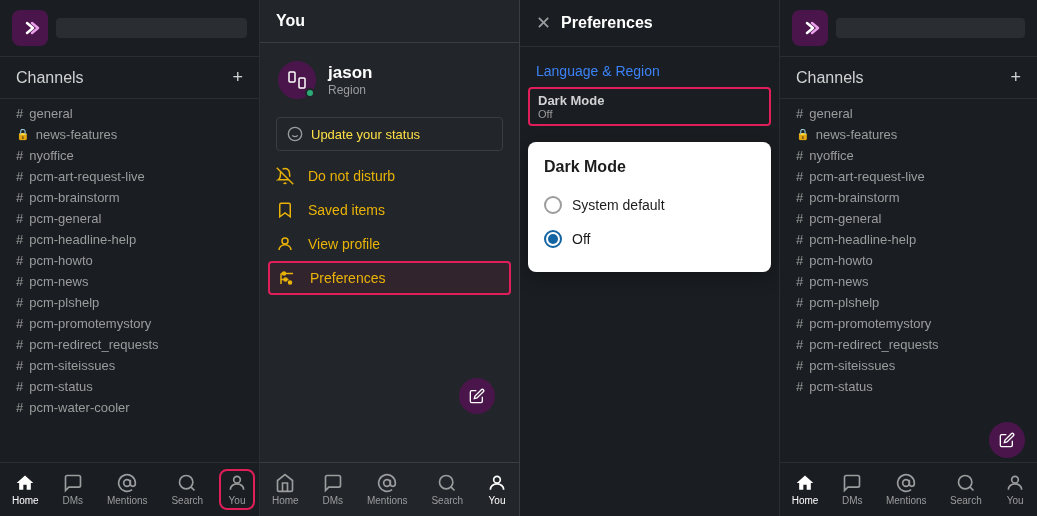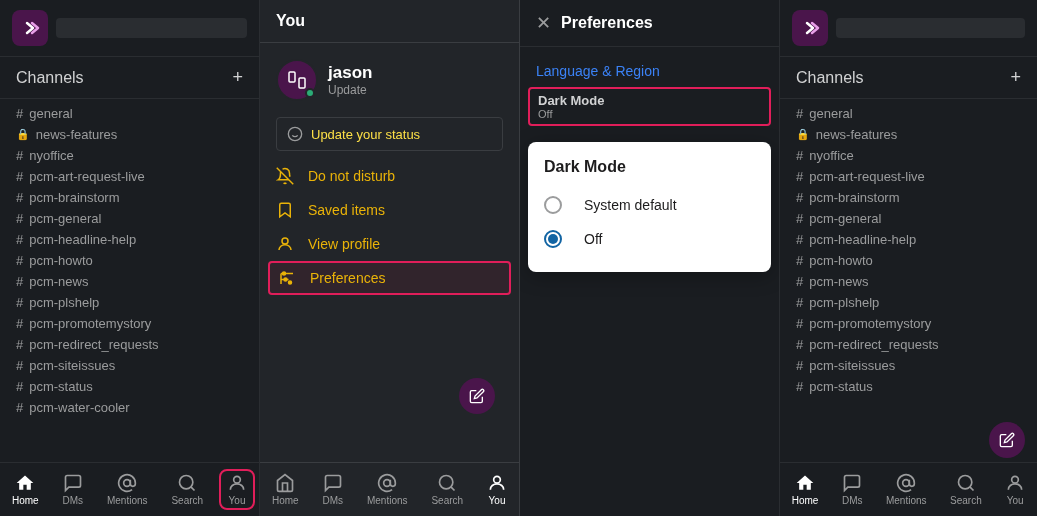--- a/index.html
+++ b/index.html
@@ -40,21 +40,21 @@
     .prefs-header .title { font-size: 16px; font-weight: 700; color: #ffffff; }
     .prefs-menu { padding: 8px 0; }
     .prefs-menu-item { padding: 8px 16px; font-size: 14px; color: #3b82f6; cursor: pointer; }
     .dark-mode-item { padding: 6px 16px; font-size: 13px; color: #d1d2d3; cursor: pointer; }
     .dark-mode-item.active-section { border: 2px solid #e01e5a; border-radius: 4px; margin: 0 8px; padding: 4px 8px; }
     .dark-mode-label { font-size: 13px; font-weight: 600; }
     .dark-mode-sublabel { font-size: 11px; color: #9b9c9d; }
 
     .dark-mode-popup { background: #ffffff; border-radius: 8px; margin: 8px; padding: 16px; box-shadow: 0 4px 20px rgba(0,0,0,0.3); }
     .dark-mode-popup .popup-title { font-size: 16px; font-weight: 700; color: #1d1c1d; margin-bottom: 12px; }
-    .radio-option { display: flex; align-items: center; gap: 22px; padding: 8px 0; font-size: 14px; color: #1d1c1d; cursor: pointer; }
+    .radio-option { display: flex; align-items: center; gap: 10px; padding: 8px 0; font-size: 14px; color: #1d1c1d; cursor: pointer; }
     .radio-circle { width: 18px; height: 18px; border-radius: 50%; border: 2px solid #9b9c9d; flex-shrink: 0; display: flex; align-items: center; justify-content: center; }
     .radio-circle.selected { border-color: #1264a3; }
     .radio-circle.selected::after { content: ''; width: 10px; height: 10px; border-radius: 50%; background: #1264a3; }
 
     
     .right-sidebar { width: 257px; background: #1a1d21; display: flex; flex-direction: column; }
     .right-sidebar-header { padding: 10px 16px; display: flex; justify-content: space-between; align-items: center; border-bottom: 1px solid #2a2d31; }
     .right-channel-list { flex: 1; overflow-y: auto; padding: 4px 0; }
     .right-bottom-nav { display: flex; justify-content: space-around; align-items: center; border-top: 1px solid #2a2d31; padding: 6px 0; }
     .compose-btn-right { width: 36px; height: 36px; background: #4a154b; border-radius: 50%; display: flex; align-items: center; justify-content: center; cursor: pointer; }
@@ -184,21 +184,21 @@
     <div class="user-info">
       <div class="avatar-circle">
         <svg width="24" height="24" viewBox="0 0 24 24" fill="none" stroke="white" stroke-width="1.5">
             <rect x="4" y="4" width="6" height="10" rx="1"></rect>
             <rect x="14" y="10" width="6" height="10" rx="1"></rect>
           </svg>
         <div class="status-dot"></div>
       </div>
       <div>
         <div class="user-name">jason</div>
-        <div class="user-status">Update</div>
+        <div class="user-status">Region</div>
       </div>
     </div>
     <div class="status-input">
       <svg width="16" height="16" viewBox="0 0 24 24" fill="none" stroke="#9b9c9d" stroke-width="2">
           <circle cx="12" cy="12" r="10"></circle>
           <path d="M8 14s1.5 2 4 2 4-2 4-2"></path>
           <line x1="9" y1="9" x2="9.01" y2="9"></line>
           <line x1="15" y1="9" x2="15.01" y2="9"></line>
         </svg>
       <span style="color:#fde047;">Update your status</span>

